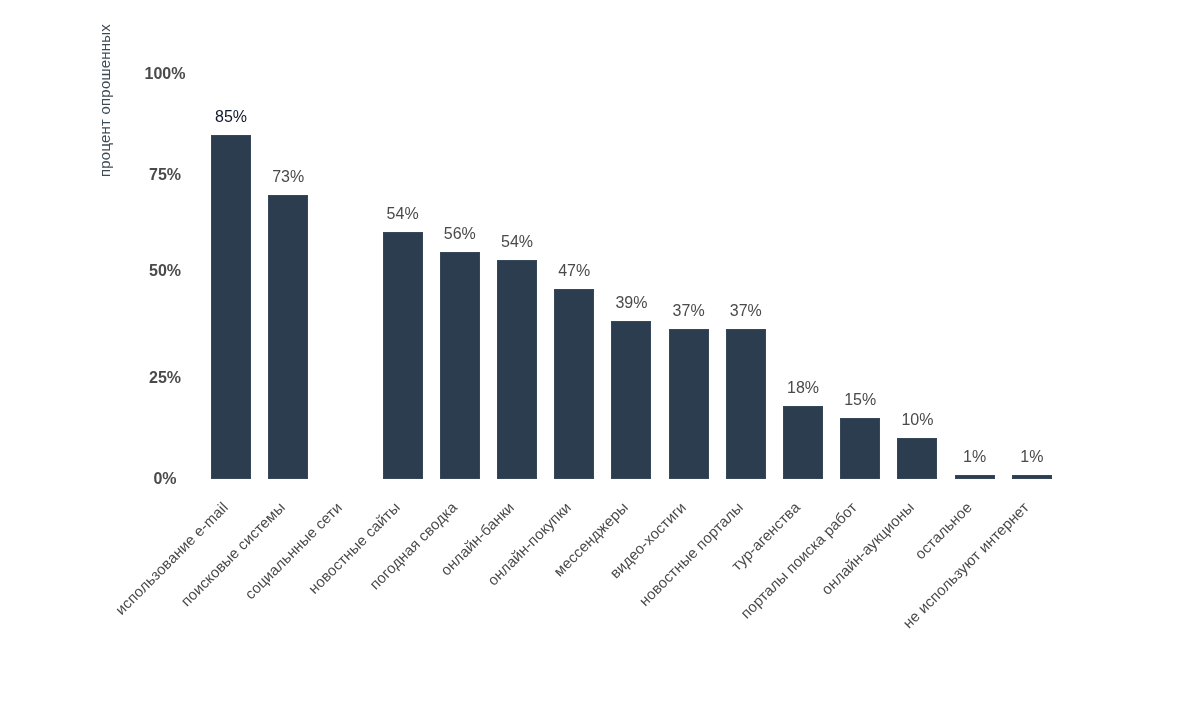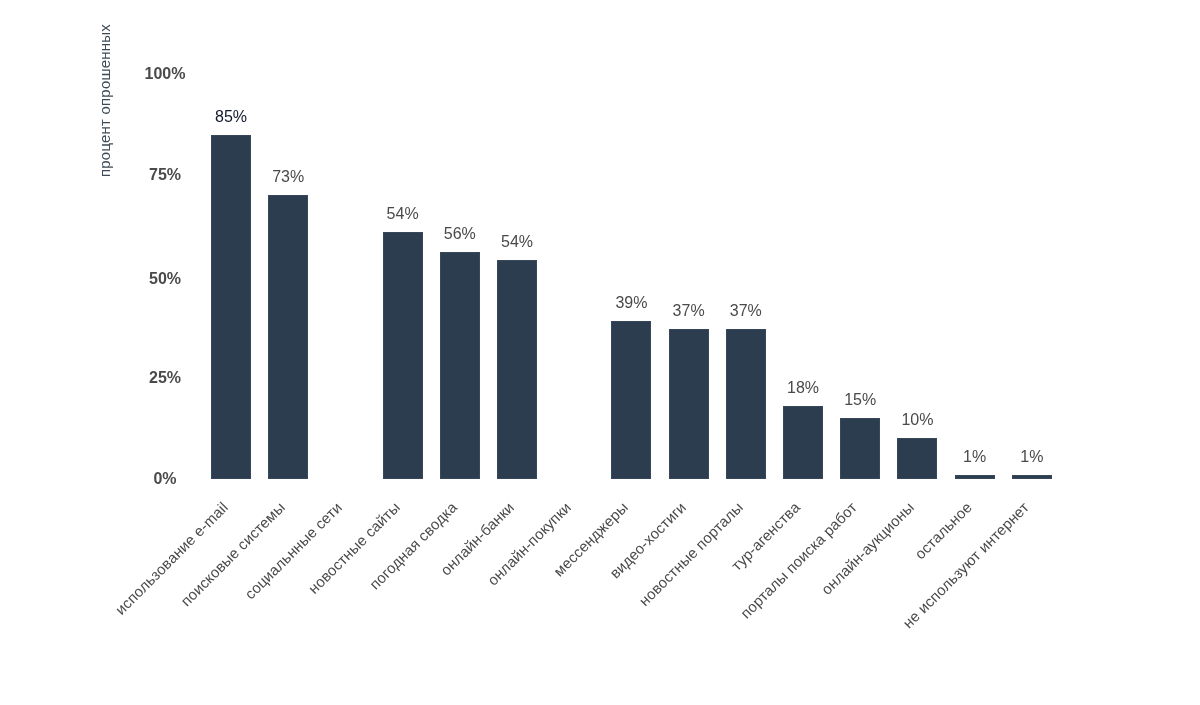--- a/index.html
+++ b/index.html
@@ -110,21 +110,21 @@
 </head>
 <body>
 
 <div id="chart-root">
 
   <div class="y-axis-title">процент опрошенных</div>
 
   <div class="y-ticks-holder">
       <div class="y-tick" style="top: 471px;">0%</div>
       <div class="y-tick" style="top: 369.675px;">25%</div>
-      <div class="y-tick" style="top: 271px;">50%</div>
+      <div class="y-tick" style="top: 263px;">50%</div>
       <div class="y-tick" style="top: 167.025px;">75%</div>
       <div class="y-tick" style="top: 65.7px;">100%</div>
     </div>
 
   <div class="plot">
       <div class="bar-group" style="left: 211px; height: 344.505px;">
         <div class="bar" style="height: 344.505px; background: rgb(43, 61, 79);"></div>
         <div class="bar-value" style="bottom: 354.505px; color: #0f172a;">85%</div>
       </div>
       <div class="cat-label-holder" style="left: 225px;">
@@ -154,20 +154,24 @@
       <div class="cat-label-holder" style="left: 453.8px;">
         <div class="cat-label" style="color: rgb(74, 74, 74); transform-origin: 0px 50%; transform: rotate(-45deg) translate(-100%, 0px);">погодная сводка</div>
       </div>
       <div class="bar-group" style="left: 497px; height: 167px;">
         <div class="bar" style="height: 218.862px; background: rgb(43, 61, 79);"></div>
         <div class="bar-value" style="bottom: 228.862px; color: rgb(74, 74, 74);">54%</div>
       </div>
       <div class="cat-label-holder" style="left: 511px;">
         <div class="cat-label" style="color: rgb(74, 74, 74); transform-origin: 0px 50%; transform: rotate(-45deg) translate(-100%, 0px);">онлайн-банки</div>
       </div>
+      <div class="bar-group" style="left: 554.2px; height: 190.491px;">
+        <div class="bar" style="height: 190.491px; background: rgb(43, 61, 79);"></div>
+        <div class="bar-value" style="bottom: 200.491px; color: rgb(74, 74, 74);">47%</div>
+      </div>
       <div class="cat-label-holder" style="left: 568.2px;">
         <div class="cat-label" style="color: rgb(74, 74, 74); transform-origin: 0px 50%; transform: rotate(-45deg) translate(-100%, 0px);">онлайн-покупки</div>
       </div>
       <div class="bar-group" style="left: 611.4px; height: 158.067px;">
         <div class="bar" style="height: 158.067px; background: rgb(43, 61, 79);"></div>
         <div class="bar-value" style="bottom: 168.067px; color: rgb(74, 74, 74);">39%</div>
       </div>
       <div class="cat-label-holder" style="left: 625.4px;">
         <div class="cat-label" style="color: rgb(74, 74, 74); transform-origin: 0px 50%; transform: rotate(-45deg) translate(-100%, 0px);">мессенджеры</div>
       </div>

